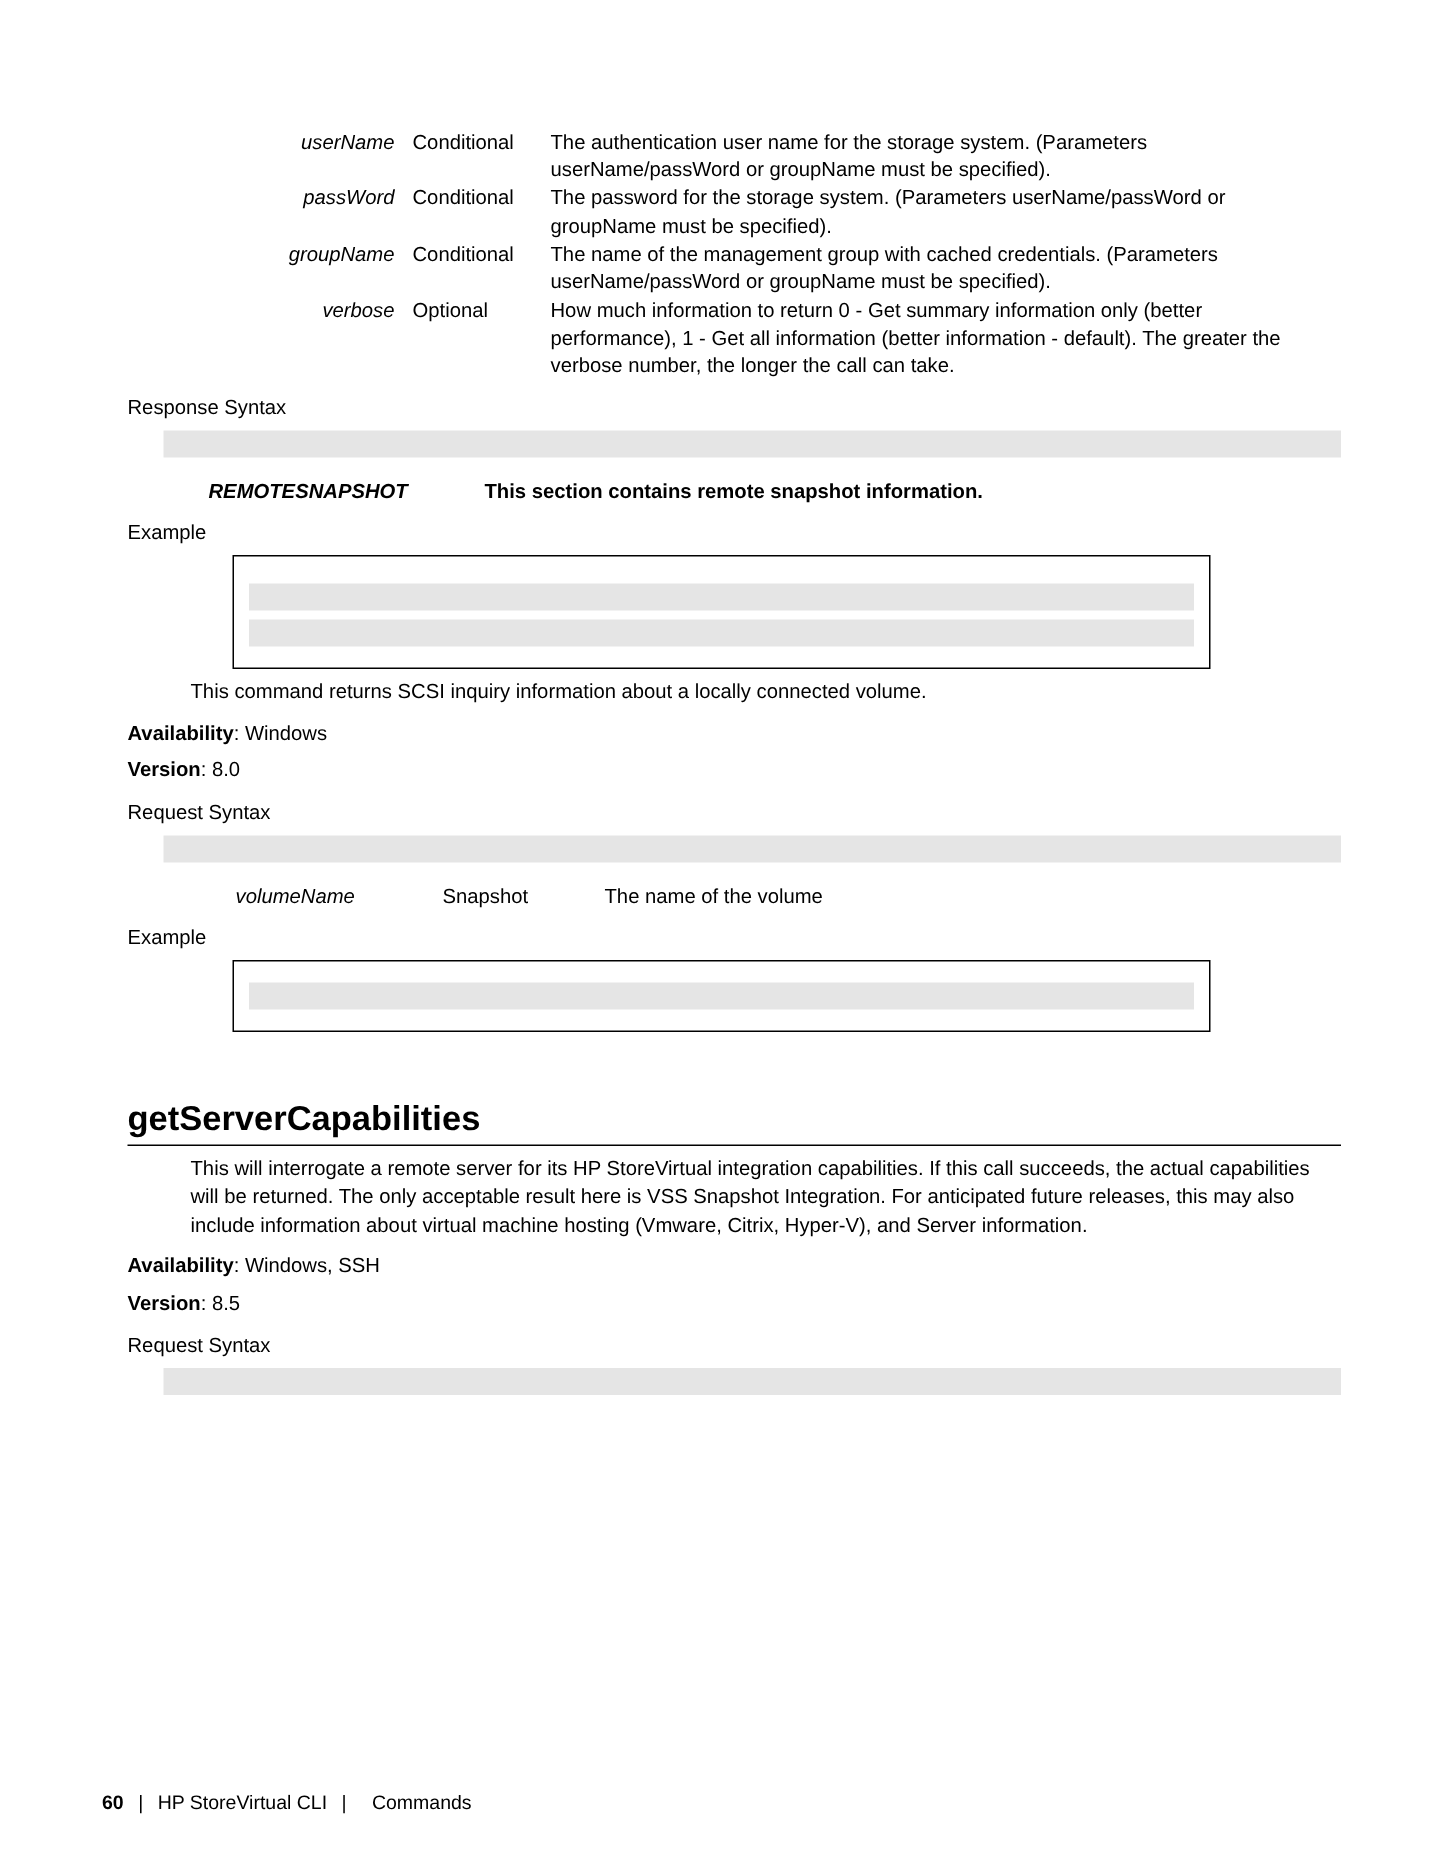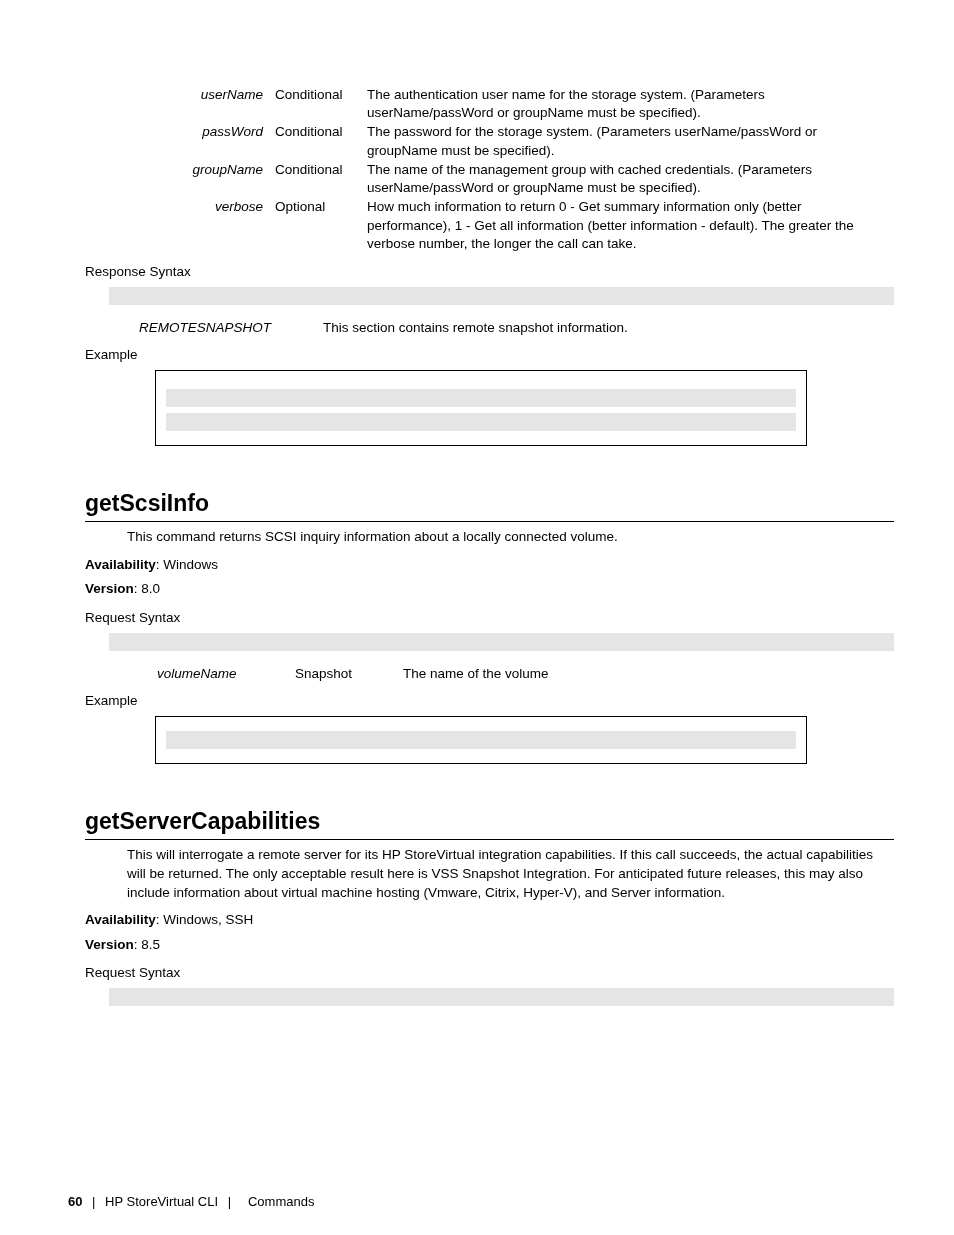--- a/index.html
+++ b/index.html
@@ -34,21 +34,21 @@
   .param-table .c3 { width: 500px; text-align: left; }
   .heading-small {
     font-weight: normal;
     margin: 10px 0 8px 0;
   }
   .gray-bar {
     background: #e5e5e5;
     height: 18px;
     margin: 6px 0 14px 24px;
   }
-  .resp-table { margin-left: 42px; border-collapse: collapse; }
+  .resp-table { margin-left: 42px; border-collapse: collapse; font-weight: bold; }
   .resp-table td { padding: 0 12px 0 12px; vertical-align: top; line-height: 1.35; }
   .resp-table .r1 { width: 160px; font-style: italic; text-align: left; }
   .resp-table .r2 { text-align: left; }
   .example-box {
     border: 1px solid #000;
     margin: 6px 87px 0 70px;
     padding: 18px 0 14px 0;
   }
   .example-box .stripe {
     background: #e5e5e5;
@@ -138,21 +138,20 @@
     </tr>
   </tbody>
     </table>
 
   <div class="heading-small">Example</div>
   <div class="example-box">
     <div class="stripe"></div>
     <div class="stripe"></div>
   </div>
 
-  <h2 class="section">getScsiInfo</h2>
   <div class="section-desc">This command returns SCSI inquiry information about a locally connected volume.</div>
   <div class="kv-line"><span class="k">Availability</span><span>: Windows</span></div>
   <div class="kv-line"><span class="k">Version</span><span>: 8.0</span></div>
   <div class="heading-small">Request Syntax</div>
   <div class="gray-bar"></div>
 
   <table class="param-table2">
     <tbody>
         <tr>
       <td class="d1">volumeName</td>

